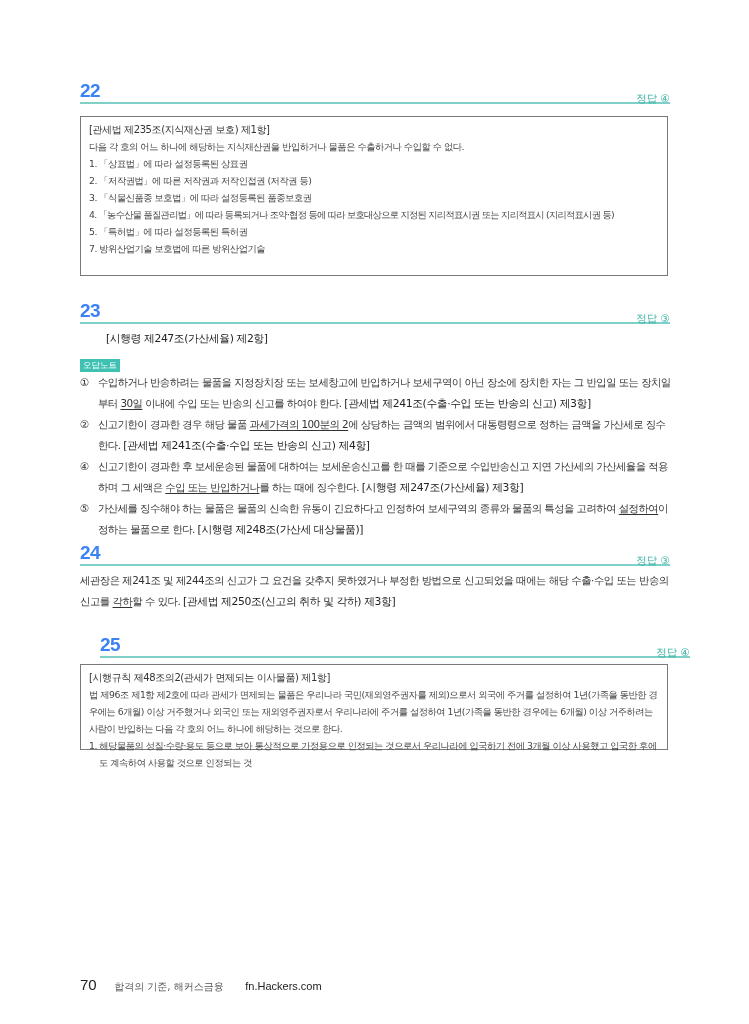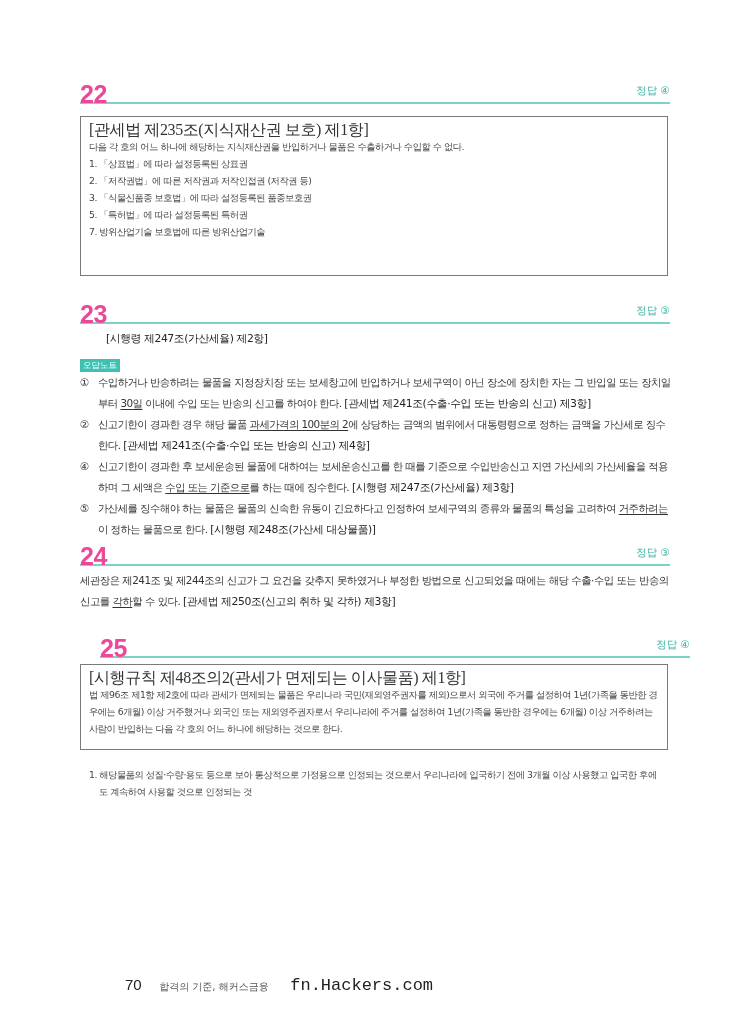--- a/index.html
+++ b/index.html
@@ -1,55 +1,56 @@
 <!DOCTYPE html>
 <html><head>
 <meta charset="utf-8">
 <style>
   html, body { margin: 0; padding: 0; background: #ffffff; }
   body { width: 749px; height: 1024px; position: relative; overflow: hidden;
          font-family: "DejaVu Sans", "Liberation Sans", sans-serif; color: #333; }
   .q-header { position: absolute; left: 80px; width: 590px; height: 22px;
               border-bottom: 2px solid #7fd0c8; }
   .q-num { position: absolute; left: 0; top: 0; font-family: "Liberation Sans", sans-serif;
-           font-weight: bold; font-size: 25px; color: #ec4899; letter-spacing: -0.5px; }
-  .q-ans { position: absolute; right: 0; top: 4px; font-size: 10.5px; color: #3bb3a6; }
+           font-weight: bold; font-size: 19px; color: #3b82f6; letter-spacing: -0.5px; }
+  .q-ans { position: absolute; right: 0; top: 12px; font-size: 10.5px; color: #3bb3a6; }
   .box { position: absolute; left: 80px; width: 588px; border: 1.5px solid #7a7a7a;
          box-sizing: border-box; padding: 4px 8px 4px 8px; background: #fff; }
-  .box .title { font-size: 16px; color: #333; line-height: 17px; letter-spacing: -0.4px; font-family: Liberation Serif, serif; }
+  .box .title { font-size: 10px; color: #333; line-height: 17px; letter-spacing: -0.4px; }
   .box .line { font-size: 9.3px; color: #444; line-height: 17px; letter-spacing: -0.5px; white-space: nowrap; }
   .box .wrap { white-space: normal; }
-  .box .indent { padding-left: 10px; text-indent: -10px; white-space: normal; margin-top: 29px; }
+  .box .indent { padding-left: 10px; text-indent: -10px; white-space: normal; }
   .plain { position: absolute; left: 80px; width: 592px; font-size: 10.4px; color: #333;
            line-height: 21px; letter-spacing: -0.5px; }
   .ref { font-size: 10.8px; color: #222; letter-spacing: -0.4px; }
   .note-badge { position: absolute; left: 80px; background: #3ec1b3; color: #fff;
                 font-size: 8.5px; font-weight: normal; padding: 1px 3px; line-height: 11px; }
   .item { position: absolute; left: 80px; width: 592px; font-size: 10.4px; color: #333;
           line-height: 21px; letter-spacing: -0.55px; padding-left: 18px; box-sizing: border-box; }
   .item .mark { position: absolute; left: 0; top: 0; }
   .u { text-decoration: underline; text-underline-offset: 2px; }
   .footer { position: absolute; left: 80px; top: 976px; font-size: 11px; color: #333; }
-  .footer .pg { font-size: 15px; color: #222; margin-right: 14px; font-family: "Liberation Sans", sans-serif; margin-left: 45px; }
+  .footer .pg { font-size: 15px; color: #222; margin-right: 14px; font-family: "Liberation Sans", sans-serif; }
   .footer .slogan { font-size: 10px; color: #555; margin-right: 18px; }
-  .footer .site { font-size: 17px; color: #222; font-family: Liberation Mono, monospace; }
+  .footer .site { font-size: 11px; color: #222; font-family: Liberation Sans, sans-serif; }
 </style>
 </head>
 <body>
 
 <div class="q-header" style="top:80px;">
   <span class="q-num">22</span>
   <span class="q-ans">정답 ④</span>
 </div>
 <div class="box" style="top:116px; height:160px;">
   <div class="title">[관세법 제235조(지식재산권 보호) 제1항]</div>
   <div class="line">다음 각 호의 어느 하나에 해당하는 지식재산권을 반입하거나 물품은 수출하거나 수입할 수 없다.</div>
   <div class="line">1. 「상표법」에 따라 설정등록된 상표권</div>
   <div class="line">2. 「저작권법」에 따른 저작권과 저작인접권 (저작권 등)</div>
   <div class="line">3. 「식물신품종 보호법」에 따라 설정등록된 품종보호권</div>
+  <div class="line" style="letter-spacing:-0.75px;">4. 「농수산물 품질관리법」에 따라 등록되거나 조약·협정 등에 따라 보호대상으로 지정된 지리적표시권 또는 지리적표시 (지리적표시권 등)</div>
   <div class="line">5. 「특허법」에 따라 설정등록된 특허권</div>
   <div class="line">7. 방위산업기술 보호법에 따른 방위산업기술</div>
 </div>
 
 <div class="q-header" style="top:300px;">
   <span class="q-num">23</span>
   <span class="q-ans">정답 ③</span>
 </div>
 <div class="plain ref" style="top:328px;margin-left:26px;">[시행령 제247조(가산세율) 제2항]</div>
 <div class="note-badge" style="top:359px;">오답노트</div>
@@ -57,25 +58,25 @@
 <div class="item" style="top:372px;">
   <span class="mark">①</span>
   <span>수입하거나 반송하려는 물품을 지정장치장 또는 보세창고에 반입하거나 보세구역이 아닌 장소에 장치한 자는 그 반입일 또는 장치일부터 </span><span class="u">30일</span><span> 이내에 수입 또는 반송의 신고를 하여야 한다. </span><span class="ref">[관세법 제241조(수출·수입 또는 반송의 신고) 제3항]</span>
 </div>
 <div class="item" style="top:414px;">
   <span class="mark">②</span>
   <span>신고기한이 경과한 경우 해당 물품 </span><span class="u">과세가격의 100분의 2</span><span>에 상당하는 금액의 범위에서 대통령령으로 정하는 금액을 가산세로 징수한다. </span><span class="ref">[관세법 제241조(수출·수입 또는 반송의 신고) 제4항]</span>
 </div>
 <div class="item" style="top:456px;">
   <span class="mark">④</span>
-  <span>신고기한이 경과한 후 보세운송된 물품에 대하여는 보세운송신고를 한 때를 기준으로 수입반송신고 지연 가산세의 가산세율을 적용하며 그 세액은 </span><span class="u">수입 또는 기준으로</span><span>를 하는 때에 징수한다. </span><span class="ref">[시행령 제247조(가산세율) 제3항]</span>
+  <span>신고기한이 경과한 후 보세운송된 물품에 대하여는 보세운송신고를 한 때를 기준으로 수입반송신고 지연 가산세의 가산세율을 적용하며 그 세액은 </span><span class="u">수입 또는 반입하거나</span><span>를 하는 때에 징수한다. </span><span class="ref">[시행령 제247조(가산세율) 제3항]</span>
 </div>
 <div class="item" style="top:498px;">
   <span class="mark">⑤</span>
-  <span>가산세를 징수해야 하는 물품은 물품의 신속한 유통이 긴요하다고 인정하여 보세구역의 종류와 물품의 특성을 고려하여 </span><span class="u">거주하려는</span><span>이 정하는 물품으로 한다. </span><span class="ref">[시행령 제248조(가산세 대상물품)]</span>
+  <span>가산세를 징수해야 하는 물품은 물품의 신속한 유통이 긴요하다고 인정하여 보세구역의 종류와 물품의 특성을 고려하여 </span><span class="u">설정하여</span><span>이 정하는 물품으로 한다. </span><span class="ref">[시행령 제248조(가산세 대상물품)]</span>
 </div>
 
 <div class="q-header" style="top:542px;">
   <span class="q-num">24</span>
   <span class="q-ans">정답 ③</span>
 </div>
 <div class="plain" style="top:570px;">
   <span>세관장은 제241조 및 제244조의 신고가 그 요건을 갖추지 못하였거나 부정한 방법으로 신고되었을 때에는 해당 수출·수입 또는 반송의 신고를 </span><span class="u">각하</span><span>할 수 있다. </span><span class="ref">[관세법 제250조(신고의 취하 및 각하) 제3항]</span>
 </div>
 

